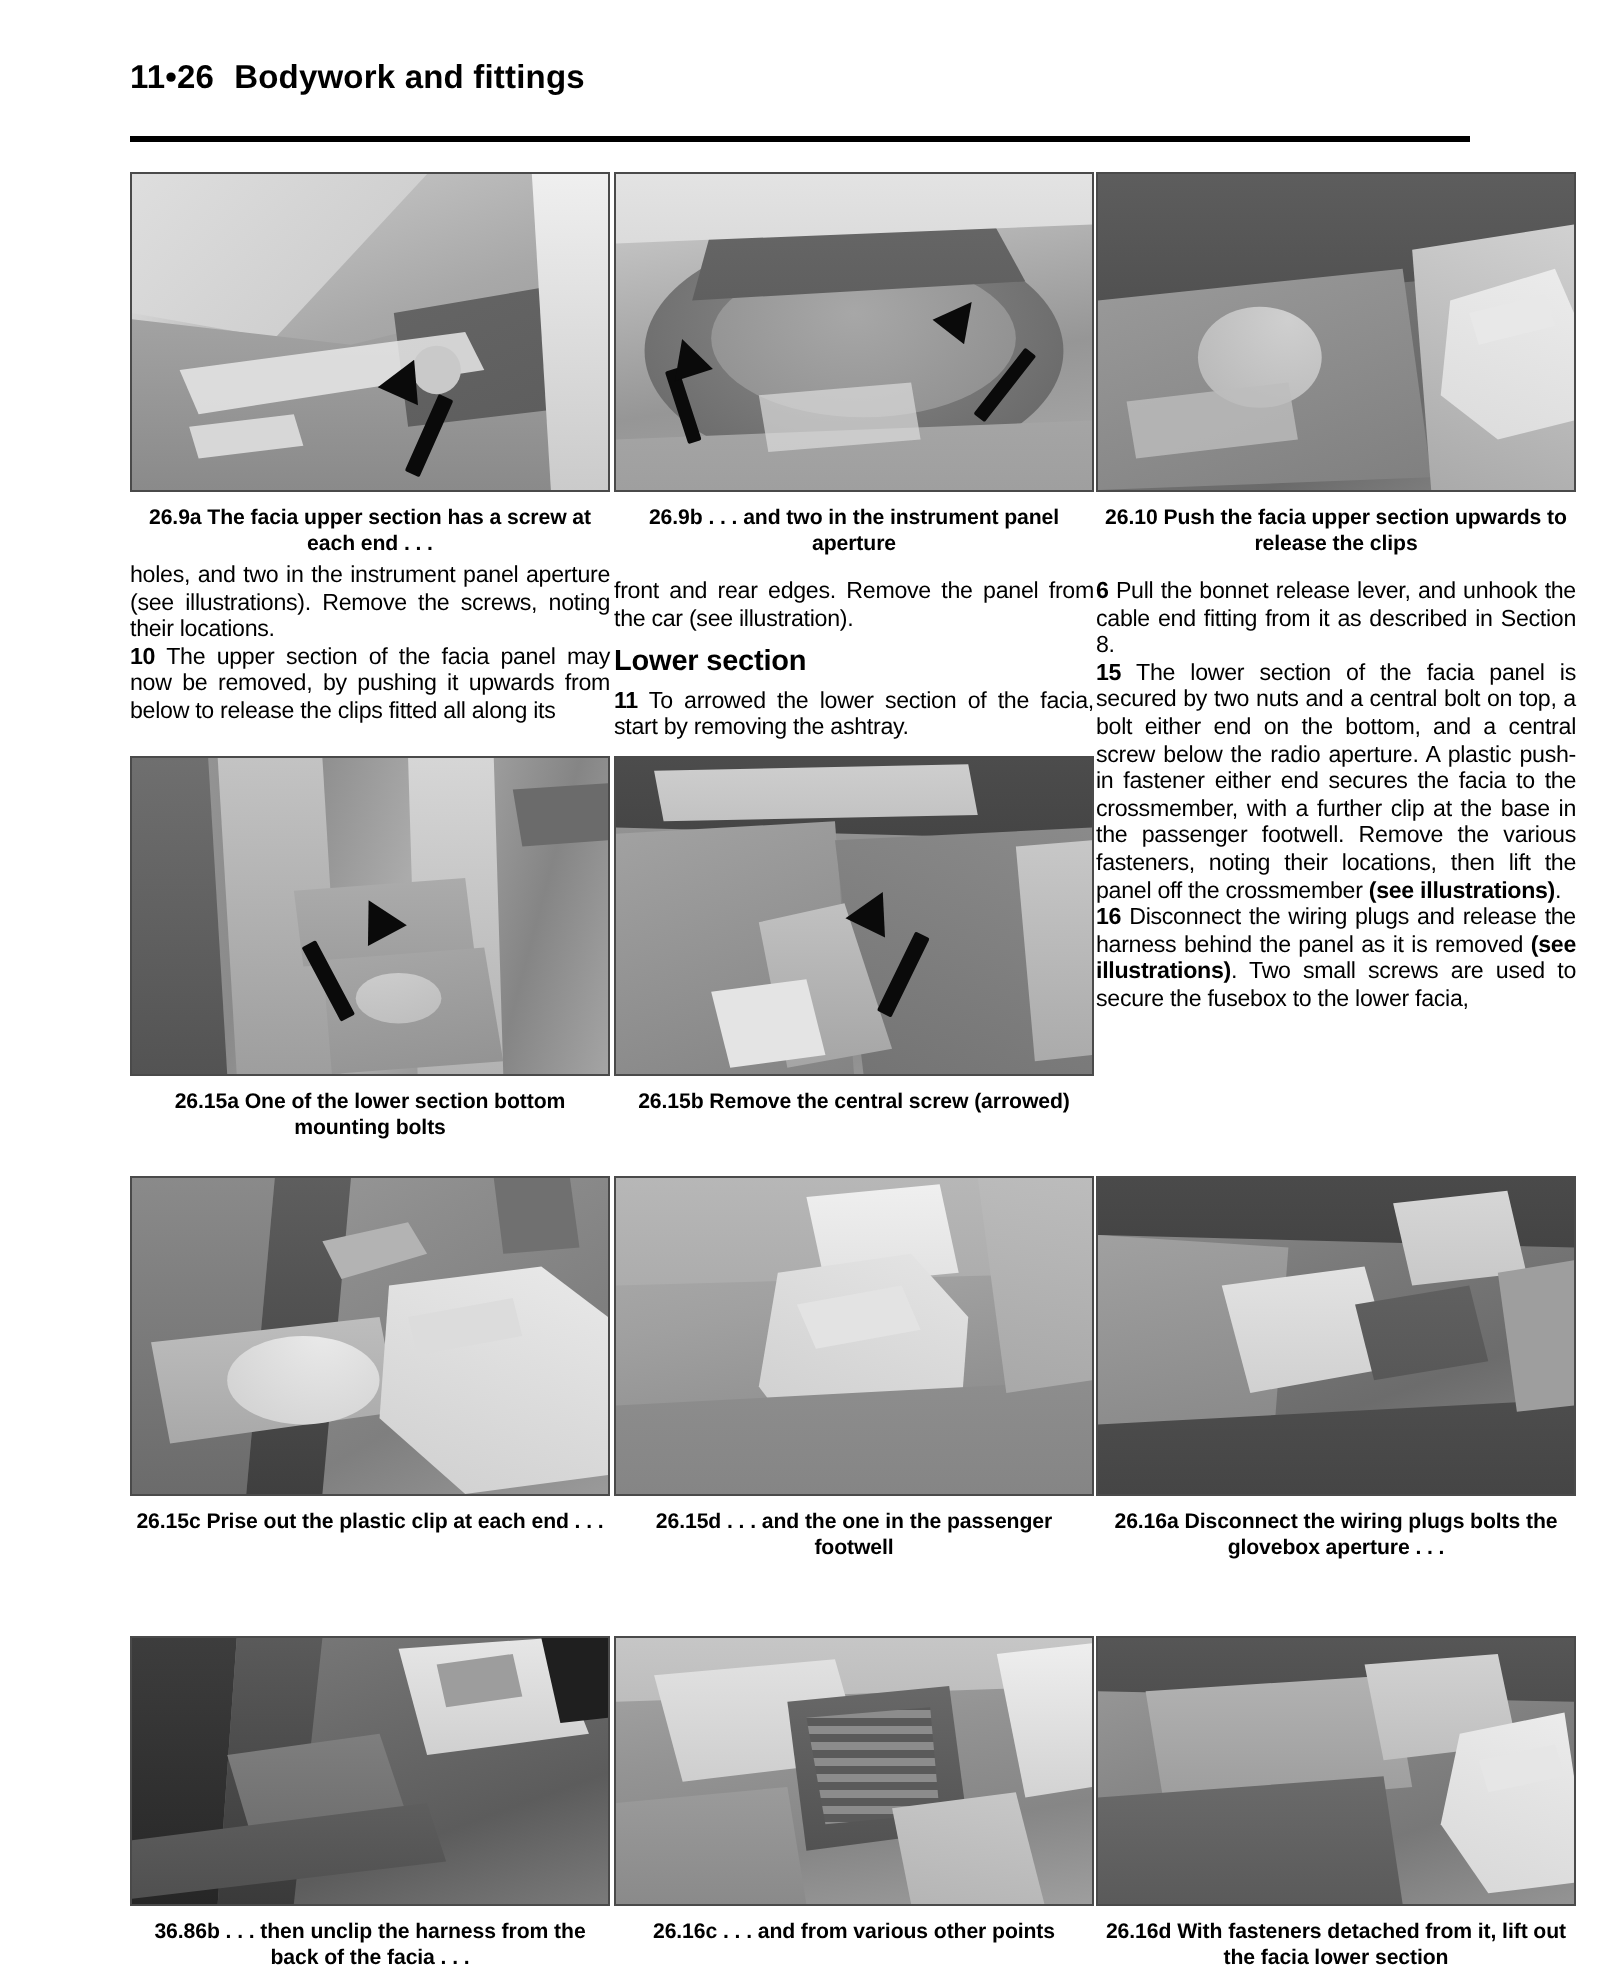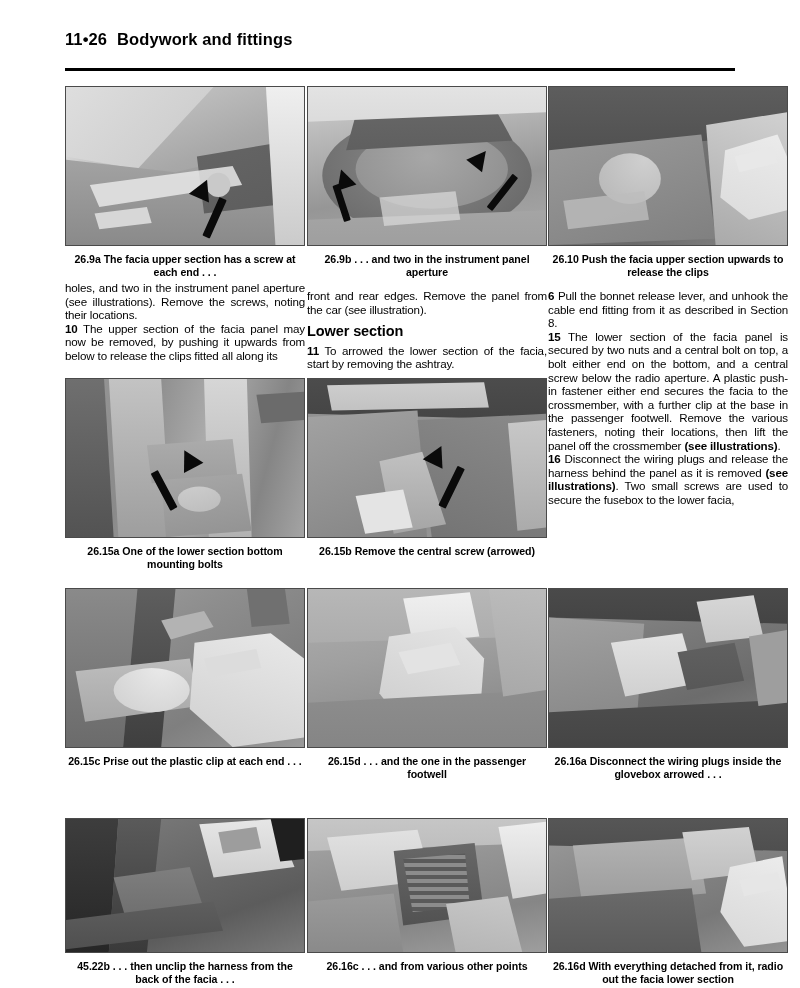--- a/index.html
+++ b/index.html
@@ -307,39 +307,39 @@
       <div class="tex" style="clip-path:polygon(0 18%,40% 22%,36% 100%,0 100%);background:linear-gradient(170deg,#a6a6a6,#7d7d7d);"></div>
       <div class="tex" style="clip-path:polygon(26% 34%,56% 28%,62% 60%,32% 68%);background:linear-gradient(180deg,#efefef,#c2c2c2);"></div>
       <div class="tex" style="clip-path:polygon(54% 40%,78% 34%,82% 58%,58% 64%);background:linear-gradient(180deg,#6a6a6a,#4d4d4d);"></div>
       <div class="tex" style="clip-path:polygon(62% 8%,86% 4%,90% 30%,66% 34%);background:linear-gradient(180deg,#d8d8d8,#a9a9a9);"></div>
       <div class="tex" style="clip-path:polygon(0 78%,100% 70%,100% 100%,0 100%);background:linear-gradient(180deg,#5f5f5f,#454545);"></div>
       <div class="tex" style="clip-path:polygon(84% 30%,100% 26%,100% 72%,88% 74%);background:#9e9e9e;"></div>
     </div>
   </div>
   <div class="caption">
     <span>26.16a</span>
-    <span>Disconnect the wiring plugs inside the glovebox arrowed . . .</span>
+    <span>Disconnect the wiring plugs bolts the glovebox aperture . . .</span>
   </div>
 </div>
 
 <div class="col col-1" style="top:818px;">
   <div class="photo" style="height:135px;">
     <div class="ph-inner">
       <div class="tex" style="background:linear-gradient(160deg,#7e7e7e 0%,#6b6b6b 38%,#5c5c5c 70%,#7a7a7a 100%);"></div>
       <div class="tex" style="clip-path:polygon(0 0,22% 0,18% 100%,0 100%);background:linear-gradient(180deg,#3d3d3d,#262626);"></div>
       <div class="tex" style="clip-path:polygon(22% 0,40% 0,34% 100%,18% 100%);background:linear-gradient(180deg,#5a5a5a,#3a3a3a);"></div>
       <div class="tex" style="clip-path:polygon(56% 4%,88% 0,96% 36%,62% 44%);background:linear-gradient(180deg,#e6e6e6,#b4b4b4);"></div>
       <div class="tex" style="clip-path:polygon(64% 10%,80% 6%,82% 22%,66% 26%);background:#9d9d9d;"></div>
       <div class="tex" style="clip-path:polygon(20% 44%,52% 36%,58% 68%,26% 80%);background:linear-gradient(180deg,#8d8d8d,#646464);"></div>
       <div class="tex" style="clip-path:polygon(0 76%,62% 62%,66% 84%,0 98%);background:linear-gradient(180deg,#767676,#4f4f4f);"></div>
       <div class="tex" style="clip-path:polygon(86% 0,100% 0,100% 30%,90% 32%);background:#1f1f1f;"></div>
     </div>
   </div>
   <div class="caption">
-    <span>45.22b</span>
+    <span>36.86b</span>
     <span>. . . then unclip the harness from the back of the facia . . .</span>
   </div>
 </div>
 
 <div class="col col-2" style="top:818px;">
   <div class="photo" style="height:135px;">
     <div class="ph-inner">
       <div class="tex" style="background:linear-gradient(170deg,#a8a8a8 0%,#949494 38%,#868686 70%,#9e9e9e 100%);"></div>
       <div class="tex" style="clip-path:polygon(0 0,100% 0,100% 18%,0 24%);background:linear-gradient(180deg,#c6c6c6,#a2a2a2);"></div>
       <div class="tex" style="clip-path:polygon(8% 14%,46% 8%,52% 46%,14% 54%);background:linear-gradient(180deg,#e4e4e4,#bcbcbc);"></div>
@@ -363,15 +363,15 @@
       <div class="tex" style="clip-path:polygon(0 0,100% 0,100% 24%,0 20%);background:linear-gradient(180deg,#565656,#383838);"></div>
       <div class="tex" style="clip-path:polygon(10% 20%,62% 14%,66% 56%,14% 64%);background:linear-gradient(180deg,#b8b8b8,#8c8c8c);"></div>
       <div class="tex" style="clip-path:polygon(0 60%,60% 52%,64% 100%,0 100%);background:linear-gradient(180deg,#7c7c7c,#5a5a5a);"></div>
       <div class="tex" style="clip-path:polygon(56% 10%,84% 6%,88% 40%,60% 46%);background:linear-gradient(180deg,#d4d4d4,#a6a6a6);"></div>
       <div class="tex" style="clip-path:polygon(76% 36%,98% 28%,100% 52%,100% 92%,82% 96%,72% 70%);background:linear-gradient(200deg,#f2f2f2,#cccccc);"></div>
       <div class="tex" style="clip-path:polygon(80% 46%,96% 40%,98% 52%,82% 58%);background:#e6e6e6;"></div>
     </div>
   </div>
   <div class="caption">
     <span>26.16d</span>
-    <span>With everything detached from it, radio out the facia lower section</span>
+    <span>With fasteners detached from it, lift out the facia lower section</span>
   </div>
 </div>
 
 </body></html>

